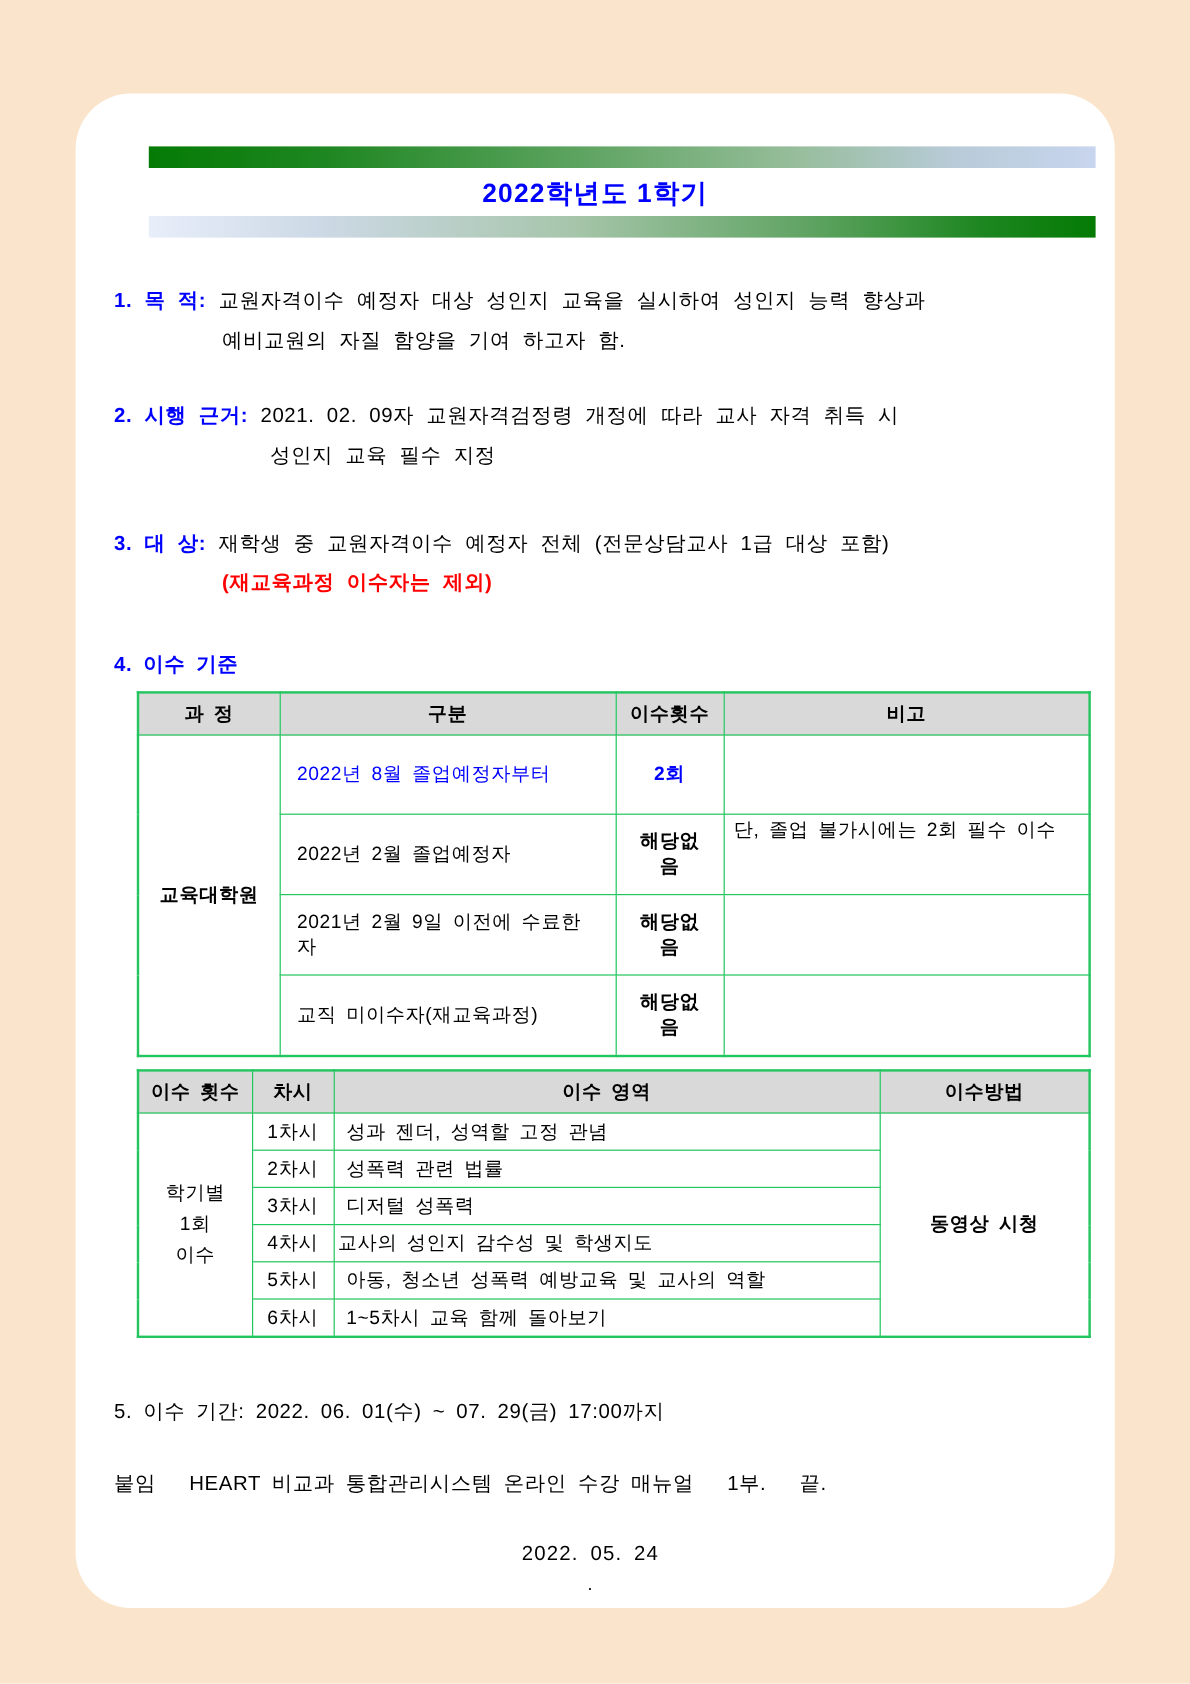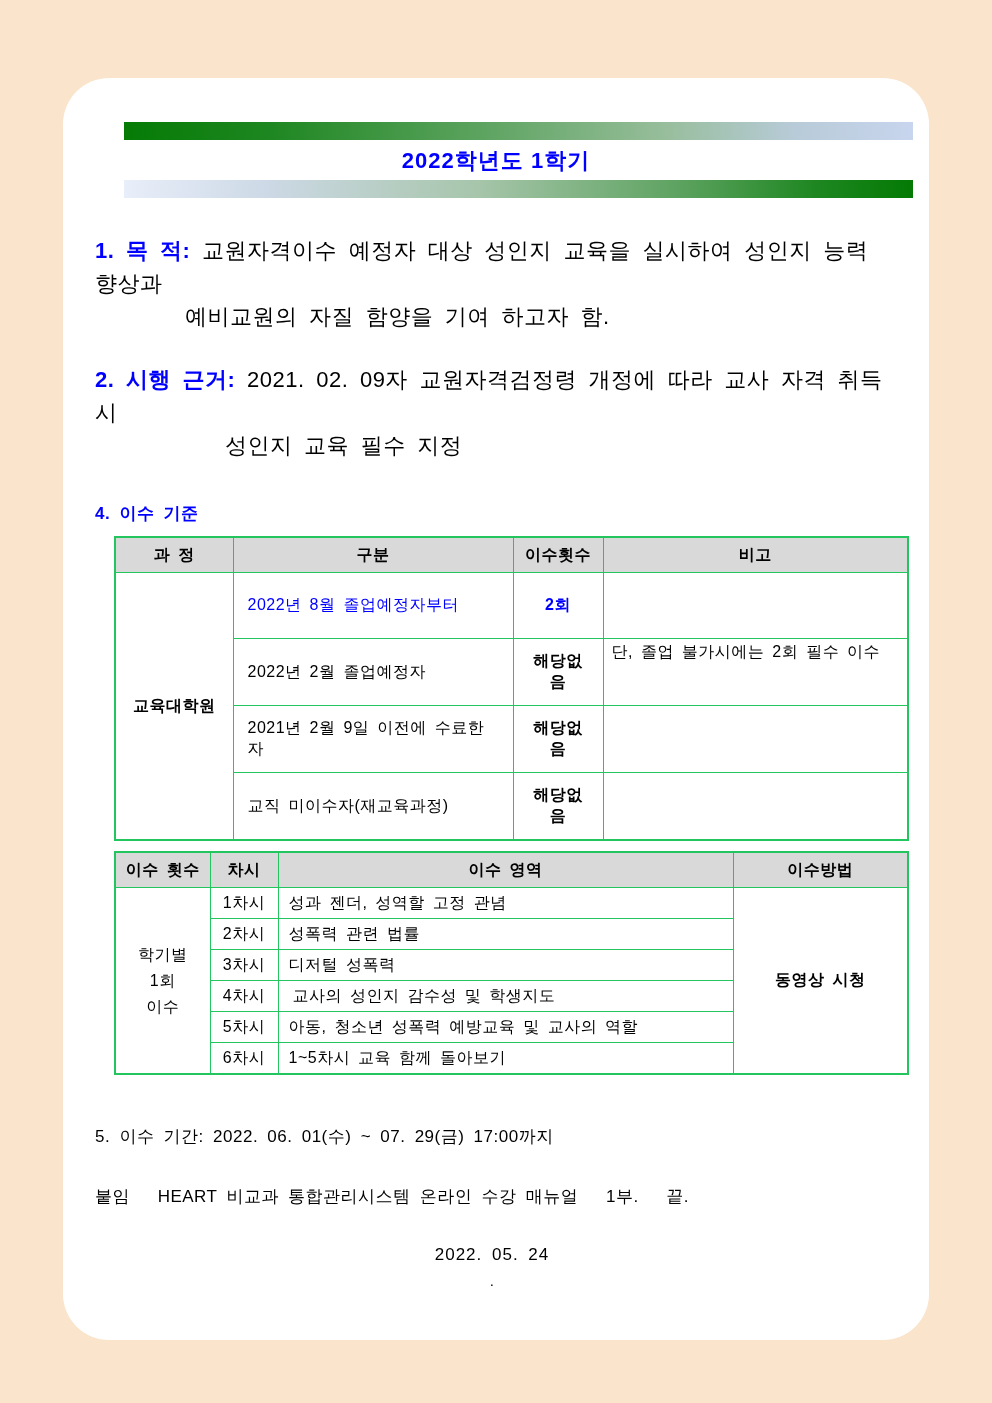--- a/index.html
+++ b/index.html
@@ -28,21 +28,21 @@
     margin-top:7px;text-align:center;
     color:#0000FF;font-weight:bold;font-size:22px;line-height:28px;
     letter-spacing:1px;
   }
   .title2{
     margin-top:17px;text-align:center;
     color:#000;font-weight:bold;font-size:24px;line-height:30px;
     letter-spacing:1.5px;word-spacing:4px;
   }
   .content{padding:0 40px 0 32px;}
-  .sec{font-size:22px;color:#000;letter-spacing:0.5px;word-spacing:5px;}
+  .sec{font-size:17px;color:#000;letter-spacing:0.5px;word-spacing:5px;}
   .sec .line{line-height:33px;}
   .lbl{color:#0000FF;font-weight:bold;}
   .red{color:#FF0000;font-weight:bold;}
   .mt1{margin-top:36px;}
   .mt2{margin-top:30px;}
   .mt3{margin-top:40px;}
   .indent-a{padding-left:90px;}
   .indent-b{padding-left:130px;}
   .heading{font-size:17px;color:#0000FF;font-weight:bold;letter-spacing:0.5px;word-spacing:4px;line-height:24px;}
   table{
@@ -84,20 +84,24 @@
     <div class="sec mt1">
       <div class="line"><span class="lbl">1. 목 적:</span> <span>교원자격이수 예정자 대상 성인지 교육을 실시하여 성인지 능력 향상과</span></div>
       <div class="line indent-a">예비교원의 자질 함양을 기여 하고자 함.</div>
     </div>
 
     <div class="sec mt2">
       <div class="line"><span class="lbl">2. 시행 근거:</span> <span>2021. 02. 09자 교원자격검정령 개정에 따라 교사 자격 취득 시</span></div>
       <div class="line indent-b">성인지 교육 필수 지정</div>
     </div>
 
+    <div class="sec mt3">
+      <div class="line"><span class="lbl">3. 대 상:</span> <span>재학생 중 교원자격이수 예정자 전체 (전문상담교사 1급 대상 포함)</span></div>
+      <div class="line indent-a red">(재교육과정 이수자는 제외)</div>
+    </div>
 
     <div class="heading mt3">4. 이수 기준</div>
 
     <table class="t1">
       <colgroup>
           <col style="width:118px">
           <col style="width:280px">
           <col style="width:90px">
           <col style="width:305px">
         </colgroup>
@@ -158,21 +162,21 @@
       <tr>
         <td class="center">2차시</td>
         <td class="left" style="padding-left:10px;">성폭력 관련 법률</td>
       </tr>
       <tr>
         <td class="center">3차시</td>
         <td class="left" style="padding-left:10px;">디저털 성폭력</td>
       </tr>
       <tr>
         <td class="center">4차시</td>
-        <td class="left" style="padding-left:14px;">교사의 성인지 감수성 및 학생지도</td>
+        <td class="left" style="padding-left:3px;">교사의 성인지 감수성 및 학생지도</td>
       </tr>
       <tr>
         <td class="center">5차시</td>
         <td class="left" style="padding-left:10px;">아동, 청소년 성폭력 예방교육 및 교사의 역할</td>
       </tr>
       <tr>
         <td class="center">6차시</td>
         <td class="left" style="padding-left:10px;">1~5차시 교육 함께 돌아보기</td>
       </tr>
     </tbody>

